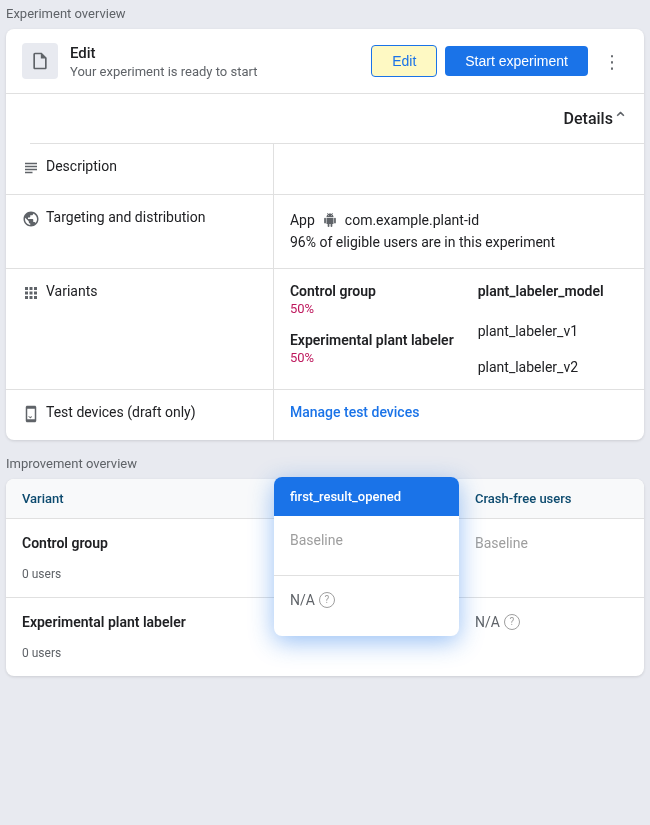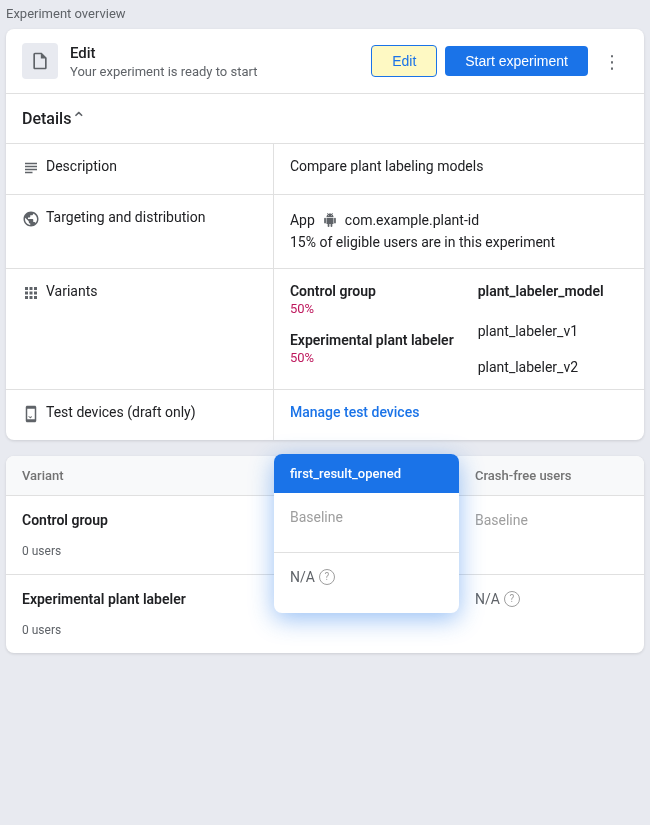--- a/index.html
+++ b/index.html
@@ -98,23 +98,24 @@
       justify-content: center;
       cursor: pointer;
       color: #5f6368;
       font-size: 18px;
       border-radius: 50%;
     }
     
     .details-header {
       display: flex;
       align-items: center;
-      justify-content: flex-start;
+      justify-content: flex-end;
       padding: 14px 16px;
       border-bottom: 1px solid #e0e0e0;
+      margin-left: 24px;
     }
     .details-title {
       font-size: 16px;
       font-weight: 500;
     }
     .chevron-icon {
       color: #5f6368;
       font-size: 18px;
       cursor: pointer;
     }
@@ -220,21 +221,21 @@
       border-collapse: collapse;
       border-radius: 8px;
       overflow: hidden;
     }
     .imp-th {
       background: #f8f9fa;
       padding: 12px 16px;
       text-align: left;
       font-size: 13px;
       font-weight: 500;
-      color: #737373;
+      color: #0c4a6e;
       border-bottom: 1px solid #e0e0e0;
     }
     .imp-td {
       padding: 16px 16px;
       font-size: 14px;
       border-bottom: 1px solid #e0e0e0;
       vertical-align: top;
     }
     .imp-tr:last-child .imp-td {
       border-bottom: none;
@@ -274,21 +275,20 @@
 
       <div class="details-row">
         <div class="details-label-cell">
           <span class="cell-icon">
             <svg width="18" height="18" viewBox="0 0 24 24" fill="#5f6368">
                 <path d="M14 17H4v2h10v-2zm6-8H4v2h16V9zM4 15h16v-2H4v2zM4 5v2h16V5H4z"></path>
               </svg>
           </span>
           <span class="details-label-text">Description</span>
         </div>
-        <div class="details-value-cell">Compare plant labeling models</div>
       </div>
 
       <div class="details-row">
         <div class="details-label-cell">
           <span class="cell-icon">
             <svg width="18" height="18" viewBox="0 0 24 24" fill="#5f6368">
                 <path d="M12 2C6.48 2 2 6.48 2 12s4.48 10 10 10 10-4.48 10-10S17.52 2 12 2zm-1 17.93c-3.95-.49-7-3.85-7-7.93 0-.62.08-1.21.21-1.79L9 15v1c0 1.1.9 2 2 2v1.93zm6.9-2.54c-.26-.81-1-1.39-1.9-1.39h-1v-3c0-.55-.45-1-1-1H8v-2h2c.55 0 1-.45 1-1V7h2c1.1 0 2-.9 2-2v-.41c2.93 1.19 5 4.06 5 7.41 0 2.08-.8 3.97-2.1 5.39z"></path>
               </svg>
           </span>
           <span class="details-label-text">Targeting and distribution</span>
@@ -296,21 +296,21 @@
         <div class="details-value-cell">
           <div class="targeting-line app-line">
             <span>App</span>
             <span style="display:inline-flex;align-items:center;margin:0 3px;">
               <svg width="14" height="14" viewBox="0 0 24 24" fill="#5f6368">
                   <path d="M6 18c0 .55.45 1 1 1h1v3.5c0 .83.67 1.5 1.5 1.5s1.5-.67 1.5-1.5V19h2v3.5c0 .83.67 1.5 1.5 1.5s1.5-.67 1.5-1.5V19h1c.55 0 1-.45 1-1V8H6v10zM3.5 8C2.67 8 2 8.67 2 9.5v7c0 .83.67 1.5 1.5 1.5S5 17.33 5 16.5v-7C5 8.67 4.33 8 3.5 8zm17 0c-.83 0-1.5.67-1.5 1.5v7c0 .83.67 1.5 1.5 1.5s1.5-.67 1.5-1.5v-7c0-.83-.67-1.5-1.5-1.5zm-4.97-5.84l1.3-1.3c.2-.2.2-.51 0-.71-.2-.2-.51-.2-.71 0l-1.48 1.48C13.85 1.23 12.95 1 12 1c-.96 0-1.86.23-2.66.63L7.85.15c-.2-.2-.51-.2-.71 0-.2.2-.2.51 0 .71l1.31 1.31C7.08 3.13 6 4.96 6 7h12c0-2.04-1.08-3.87-2.47-4.84zM10 5H9V4h1v1zm5 0h-1V4h1v1z"></path>
                 </svg>
             </span>
             <span>com.example.plant-id</span>
           </div>
-          <div class="targeting-line">15% of eligible users are in this experiment</div>
+          <div class="targeting-line">96% of eligible users are in this experiment</div>
         </div>
       </div>
 
       <div class="details-row">
         <div class="details-label-cell">
           <span class="cell-icon">
             <svg width="18" height="18" viewBox="0 0 24 24" fill="#5f6368">
                 <path d="M4 8h4V4H4v4zm6 12h4v-4h-4v4zm-6 0h4v-4H4v4zm0-6h4v-4H4v4zm6 0h4v-4h-4v4zm6-10v4h4V4h-4zm-6 4h4V4h-4v4zm6 6h4v-4h-4v4zm0 6h4v-4h-4v4z"></path>
               </svg>
           </span>
@@ -351,20 +351,21 @@
           <span class="details-label-text">Test devices (draft only)</span>
         </div>
         <div class="details-value-cell">
           <span class="manage-link">Manage test devices</span>
         </div>
       </div>
     </div>
   </div>
 
   <div>
+    <div class="section-title">Improvement overview</div>
 
     <div class="card" style="overflow: visible;">
       <div style="position: relative; overflow: visible;">
         <table class="imp-table">
           <thead>
             <tr>
               <th class="imp-th" style="width:42%; border-radius: 8px 0 0 0;">Variant</th>
               <th class="imp-th" style="width:29%;">first_result_opened</th>
               <th class="imp-th" style="width:29%; border-radius: 0 8px 0 0;">Crash-free users</th>
             </tr>

